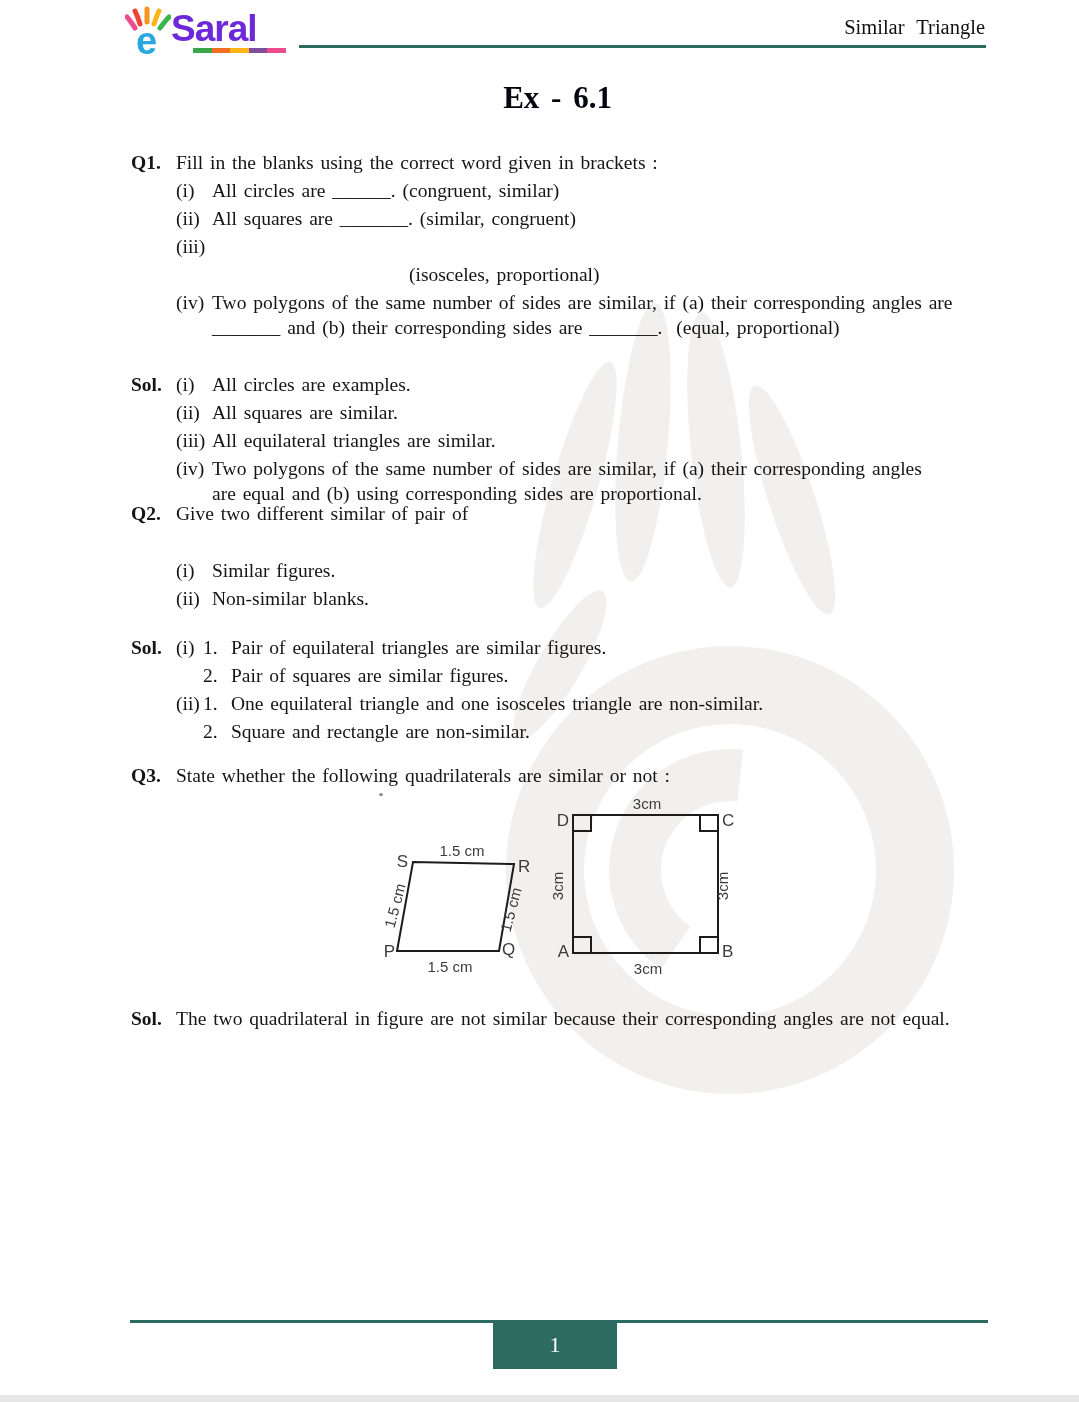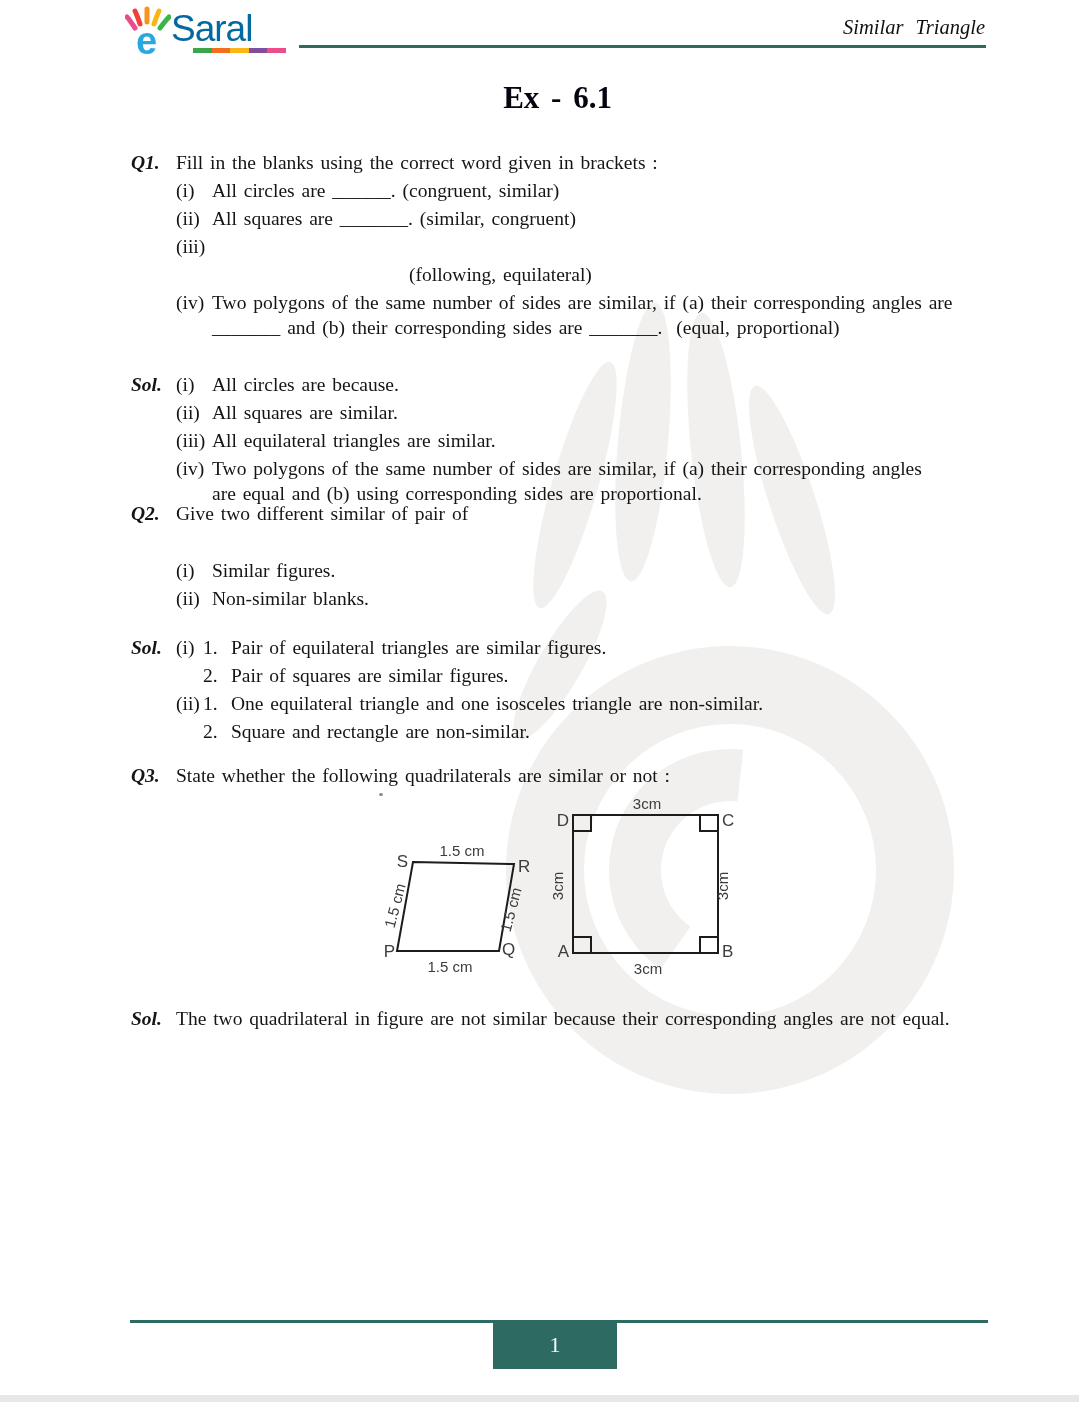--- a/index.html
+++ b/index.html
@@ -4,34 +4,34 @@
 <style>
   html,body{margin:0;padding:0;background:#ffffff;}
   .page{position:relative;width:1079px;height:1402px;background:#ffffff;
         font-family:"Liberation Serif",serif;color:#141414;overflow:hidden;}
   .wm{position:absolute;left:0;top:0;z-index:0;pointer-events:none;}
   .content{position:absolute;inset:0;z-index:1;}
 
   
   .logo{position:absolute;left:125px;top:6px;height:52px;display:flex;align-items:flex-start;}
   .logo-hand{position:relative;width:46px;height:52px;}
-  .logo-word{font-family:"Liberation Sans",sans-serif;font-weight:normal;font-size:37px;
-             line-height:46px;color:#0369a1;letter-spacing:-1px;}
+  .logo-word{font-family:"Liberation Sans",sans-serif;font-weight:bold;font-size:37px;
+             line-height:46px;color:#6d28d9;letter-spacing:-1px;}
   .logo-bar{position:absolute;left:193px;top:48px;width:93px;height:5px;display:flex;}
   .logo-bar span{height:100%;flex:1;}
-  .topic{position:absolute;right:94px;top:16px;font-size:20.5px;color:#101010;word-spacing:7px;font-style:italic;}
+  .topic{position:absolute;right:94px;top:16px;font-size:20.5px;color:#101010;word-spacing:7px;}
   .hrule{position:absolute;left:299px;top:45px;width:687px;height:3px;background:#2e6b5f;}
 
   .title{position:absolute;left:0;top:80px;width:1115px;text-align:center;
          font-size:31px;font-weight:bold;color:#05050f;word-spacing:4px;}
 
   
   .row{position:absolute;height:28px;line-height:28px;display:flex;white-space:nowrap;
        font-size:19.5px;word-spacing:2px;color:#151515;}
-  .marker{font-weight:bold;width:45px;flex:none;font-style:italic;}
+  .marker{font-weight:bold;width:45px;flex:none;}
   .bullet{width:36px;flex:none;}
   .bulletN{width:27px;flex:none;}
   .num{width:28px;flex:none;}
 
   
   .fig{position:absolute;left:350px;top:780px;}
   .fig text{font-family:"Liberation Sans",sans-serif;fill:#3c3c3c;}
   .dim{font-size:15px;}
   .vtx{font-size:17px;fill:#333333;}
   .stray-dot{position:absolute;left:379px;top:793px;width:4px;height:3px;background:#8a8a8a;border-radius:50%;}
@@ -99,34 +99,34 @@
       <span>All circles are ______. (congruent, similar)</span>
     </div>
     <div class="row" style="top:205px;left:176px">
       <span class="bullet">(ii)</span>
       <span>All squares are _______. (similar, congruent)</span>
     </div>
     <div class="row" style="top:233px;left:176px">
       <span class="bullet">(iii)</span>
     </div>
     <div class="row" style="top:261px;left:409px">
-      <span>(following, equilateral)</span>
+      <span>(isosceles, proportional)</span>
     </div>
     <div class="row" style="top:289px;left:176px">
       <span class="bullet">(iv)</span>
       <span>Two polygons of the same number of sides are similar, if (a) their corresponding angles are</span>
     </div>
     <div class="row" style="top:314px;left:212px">
       <span>_______ and (b) their corresponding sides are _______. &nbsp;(equal, proportional)</span>
     </div>
 
     <div class="row" style="top:371px;left:131px">
       <span class="marker">Sol.</span>
       <span class="bullet">(i)</span>
-      <span>All circles are because.</span>
+      <span>All circles are examples.</span>
     </div>
     <div class="row" style="top:399px;left:176px">
       <span class="bullet">(ii)</span>
       <span>All squares are similar.</span>
     </div>
     <div class="row" style="top:427px;left:176px">
       <span class="bullet">(iii)</span>
       <span>All equilateral triangles are similar.</span>
     </div>
     <div class="row" style="top:455px;left:176px">

